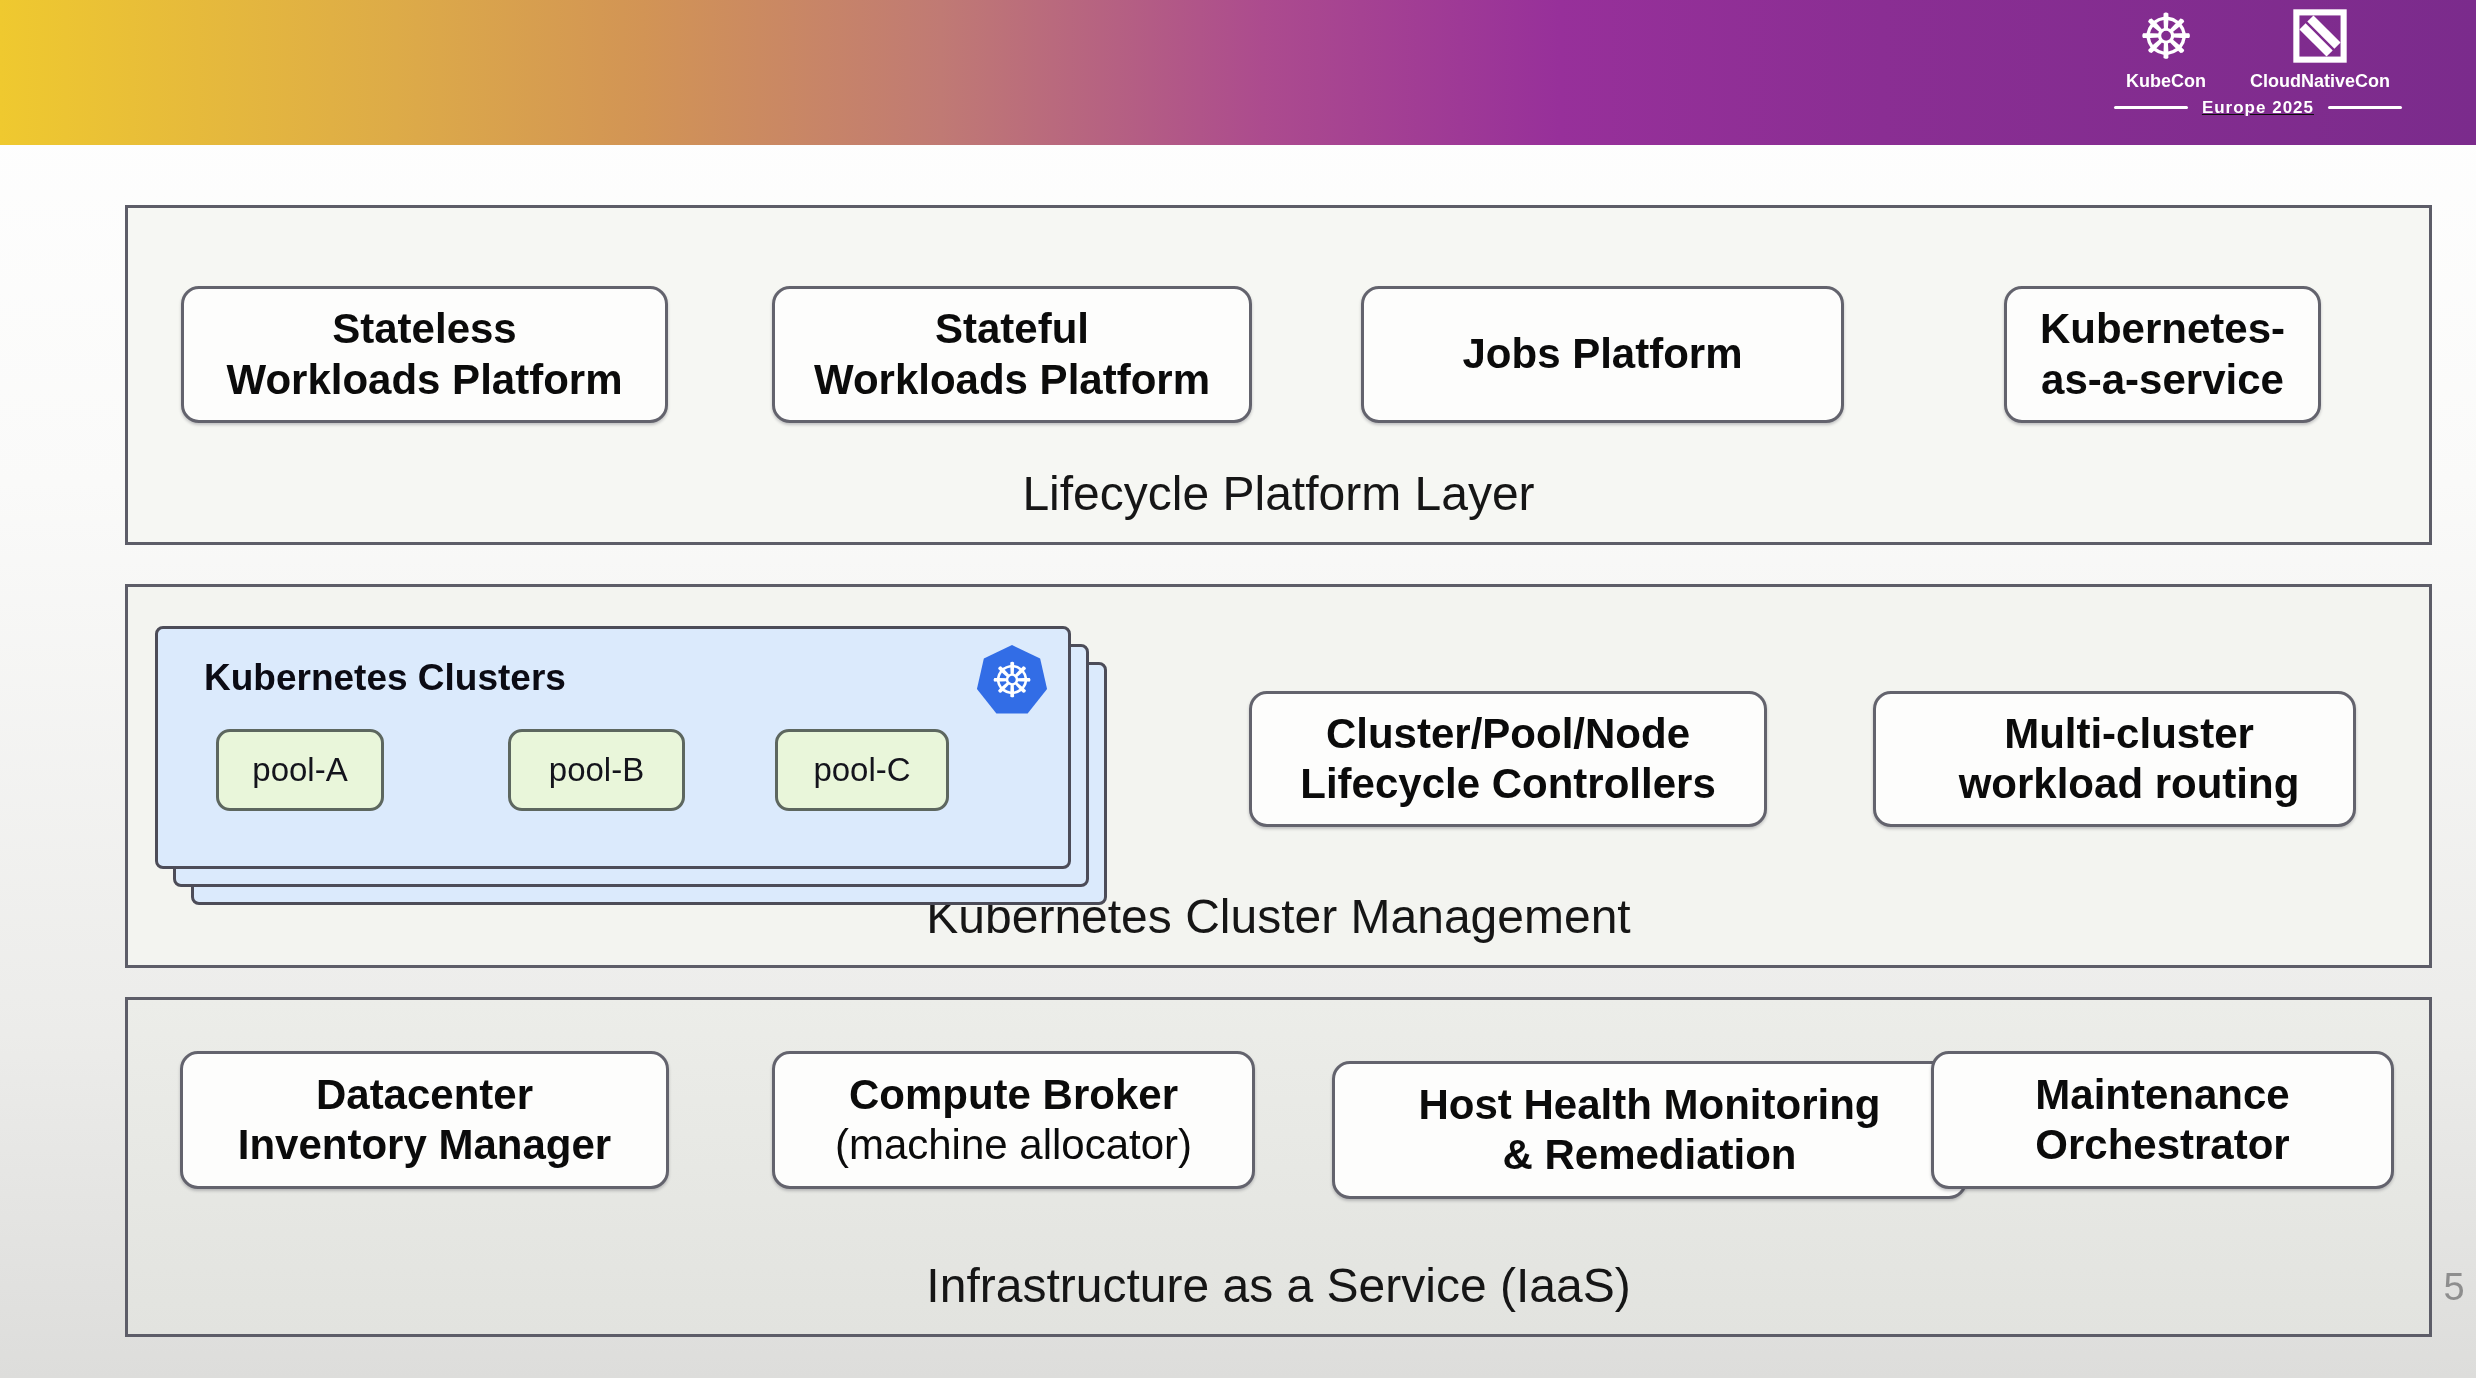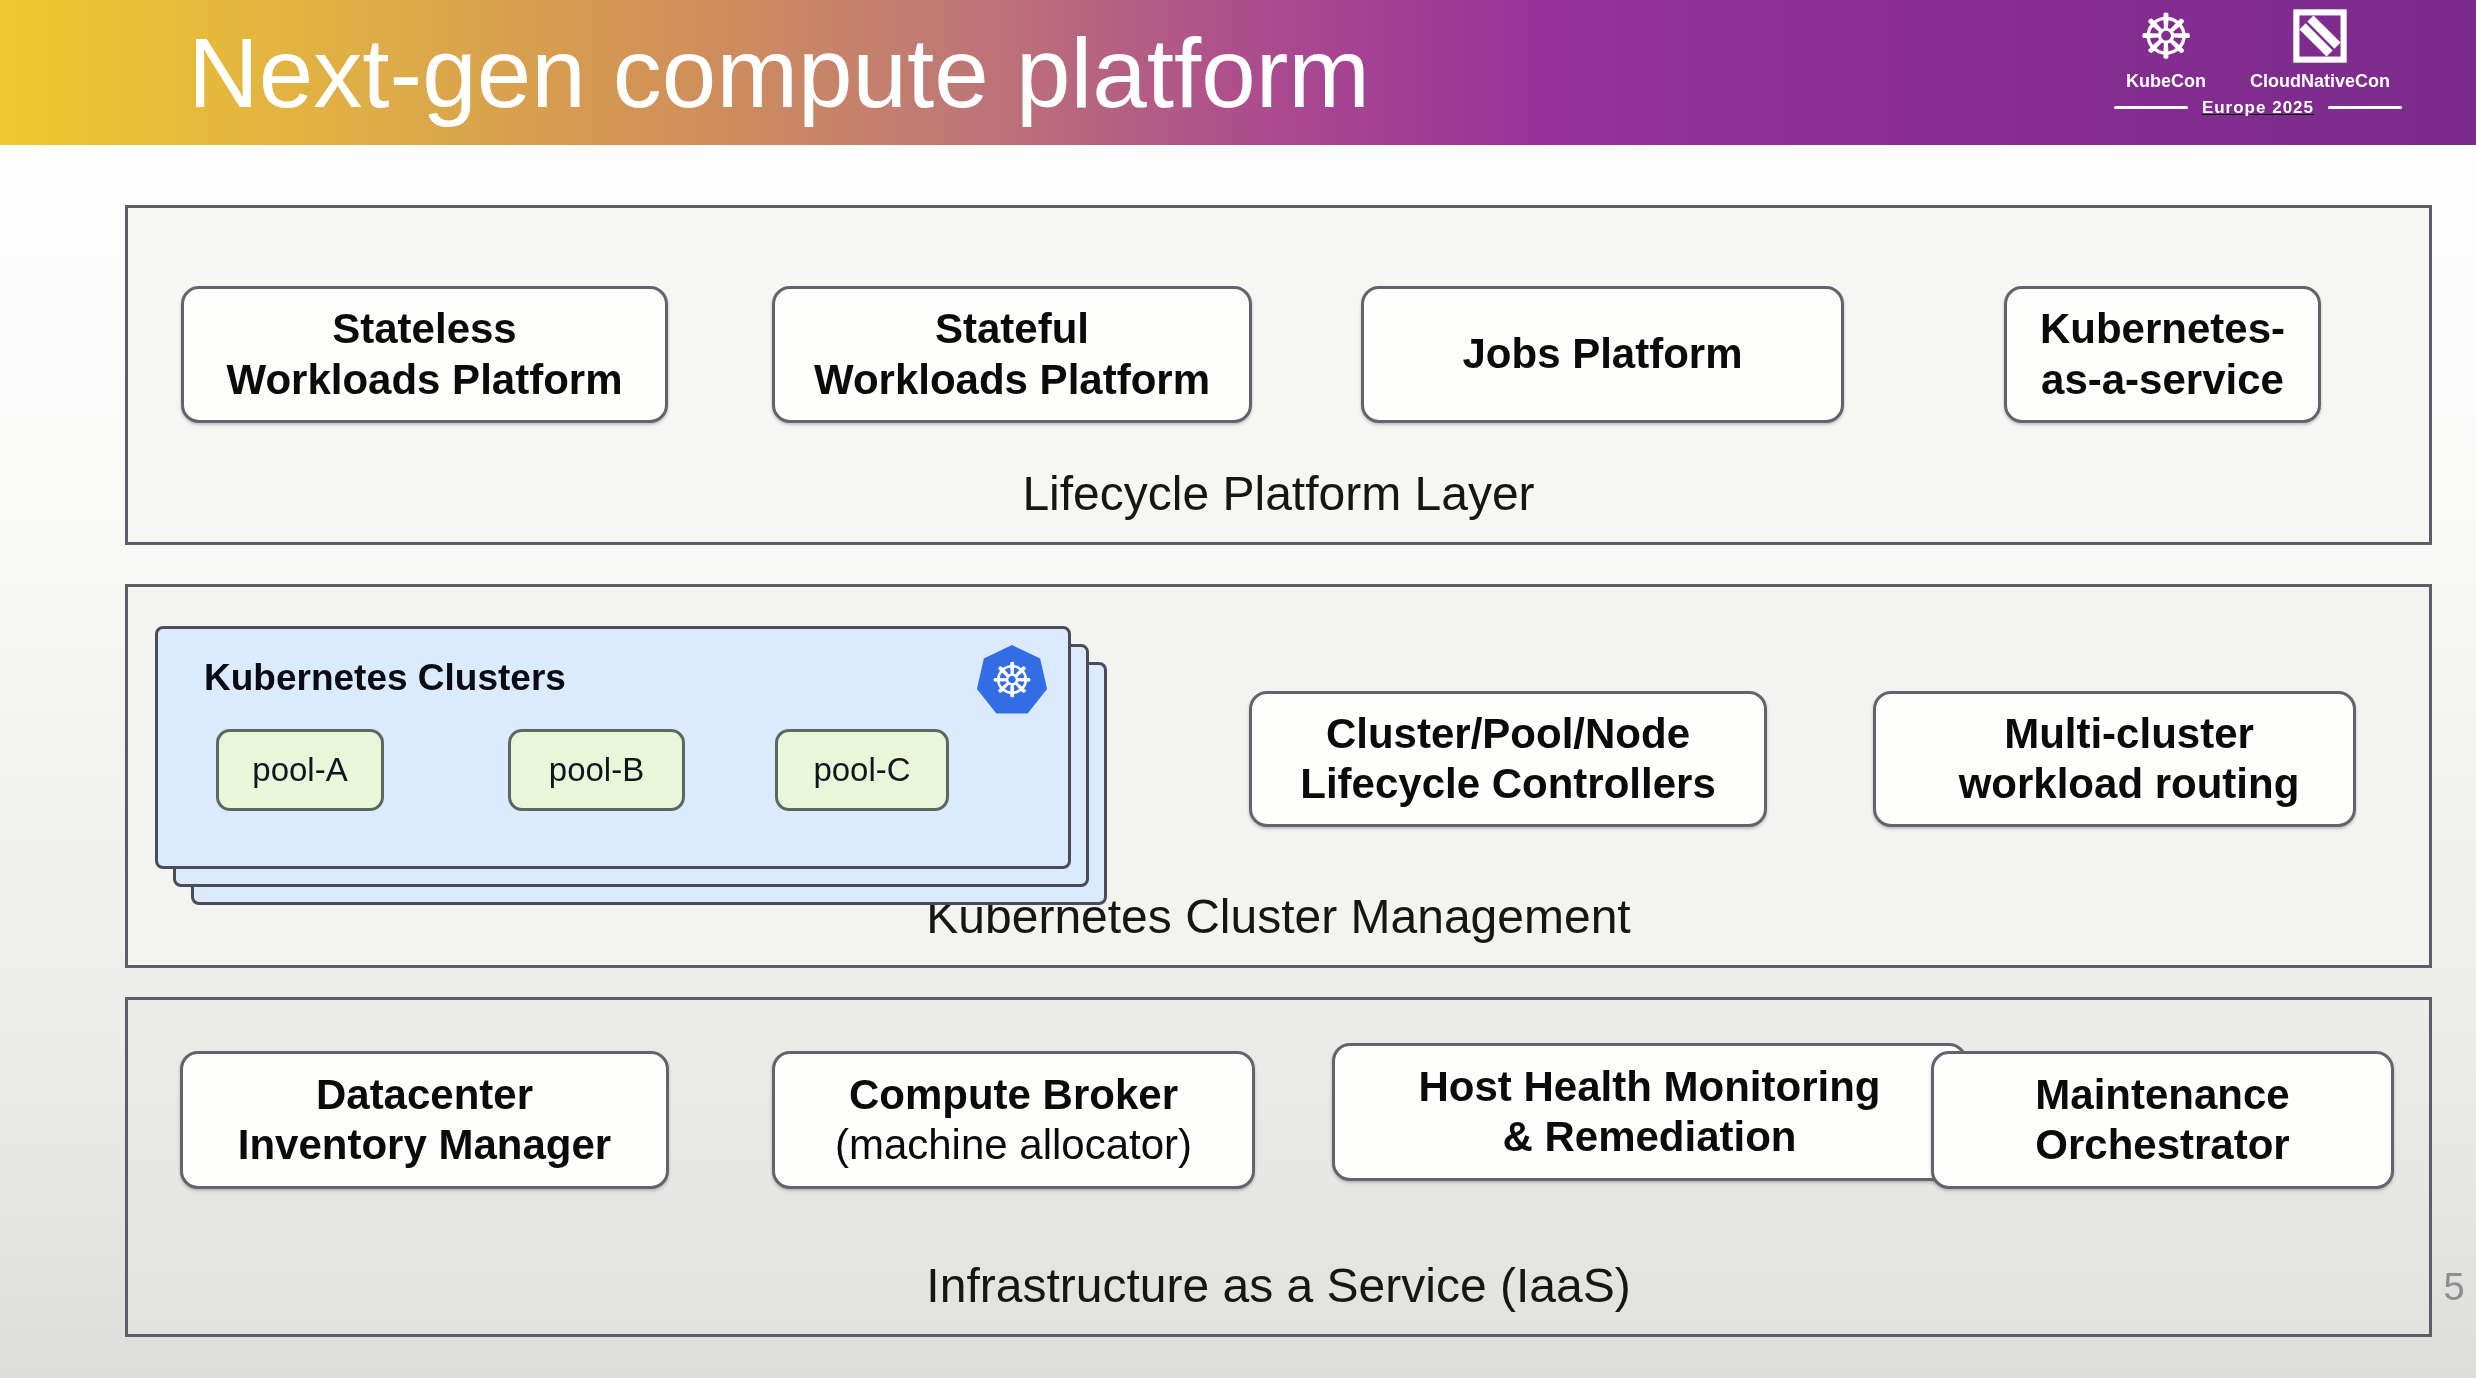--- a/index.html
+++ b/index.html
@@ -69,32 +69,31 @@
   .n-stateless{left:53px;top:78px;width:487px;height:137px;}
   .n-stateful{left:644px;top:78px;width:480px;height:137px;}
   .n-jobs{left:1233px;top:78px;width:483px;height:137px;}
   .n-kaas{left:1876px;top:78px;width:317px;height:137px;}
   
   .n-lifecycle{left:1121px;top:104px;width:518px;height:136px;}
   .n-routing{left:1745px;top:104px;width:483px;height:136px;padding-left:29px;}
   
   .n-inventory{left:52px;top:51px;width:489px;height:138px;}
   .n-broker{left:644px;top:51px;width:483px;height:138px;}
-  .n-health{left:1204px;top:43px;width:635px;height:138px;align-items:center;}
+  .n-health{left:1204px;top:61px;width:635px;height:138px;align-items:center;}
   .n-maintenance{left:1803px;top:51px;width:463px;height:138px;}
   
   .page-number{position:absolute;left:2432px;top:1266px;width:44px;text-align:center;font-size:38px;color:#8e8e8e;}
 </style>
 </head>
 <body>
 
 <div class="slide">
 
   <div class="header">
-    <div class="title">Next-gen compute platform</div>
     <div class="logos">
       <div class="logo-row">
         <div class="logo-col">
           <span class="kubecon-glyph">☸</span>
           <span class="logo-label">KubeCon</span>
         </div>
         <div class="logo-col">
           <svg class="cnc-svg" viewBox="0 0 64 64">
             <rect x="5" y="5" width="54" height="54" fill="none" stroke="#ffffff" stroke-width="7"></rect>
             <path d="M21 12 L52 43" stroke="#ffffff" stroke-width="10" fill="none"></path>

